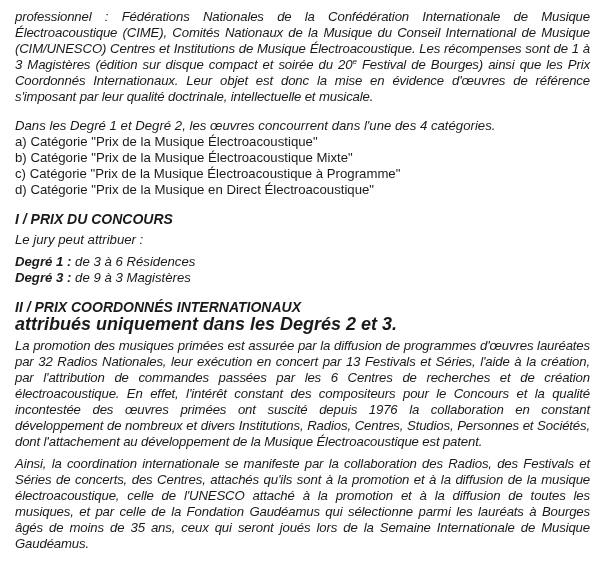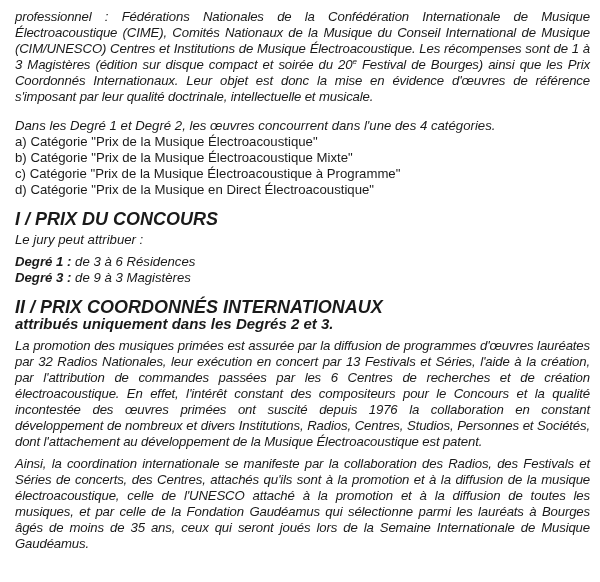--- a/index.html
+++ b/index.html
@@ -10,22 +10,22 @@
     font-size: 13.2px;
     line-height: 16px;
   }
   .page { position: relative; padding: 9px 10px 0 15px; width: 575px; }
   p { margin: 0; font-style: italic; }
   .just { text-align: justify; text-align-last: left; }
   .cond { letter-spacing: -0.15px; }
   .gap-lg { margin-top: 13px; }
   .gap-md { margin-top: 4px; }
   .gap-sm { margin-top: 6px; }
-  .heading { font-weight: bold; font-size: 18px; line-height: 17px; }
-  .subheading { font-weight: bold; font-size: 15px; line-height: 16px; }
+  .heading { font-weight: bold; font-size: 14px; line-height: 17px; }
+  .subheading { font-weight: bold; font-size: 18px; line-height: 16px; }
   .degre-row b { font-weight: bold; }
   ul.cats { list-style: none; margin: 0; padding: 0; }
   ul.cats li { margin: 0; }
   sup { font-size: 8px; line-height: 0; vertical-align: 5px; }
 </style>
 </head>
 <body>
 
 <div class="page">
 

